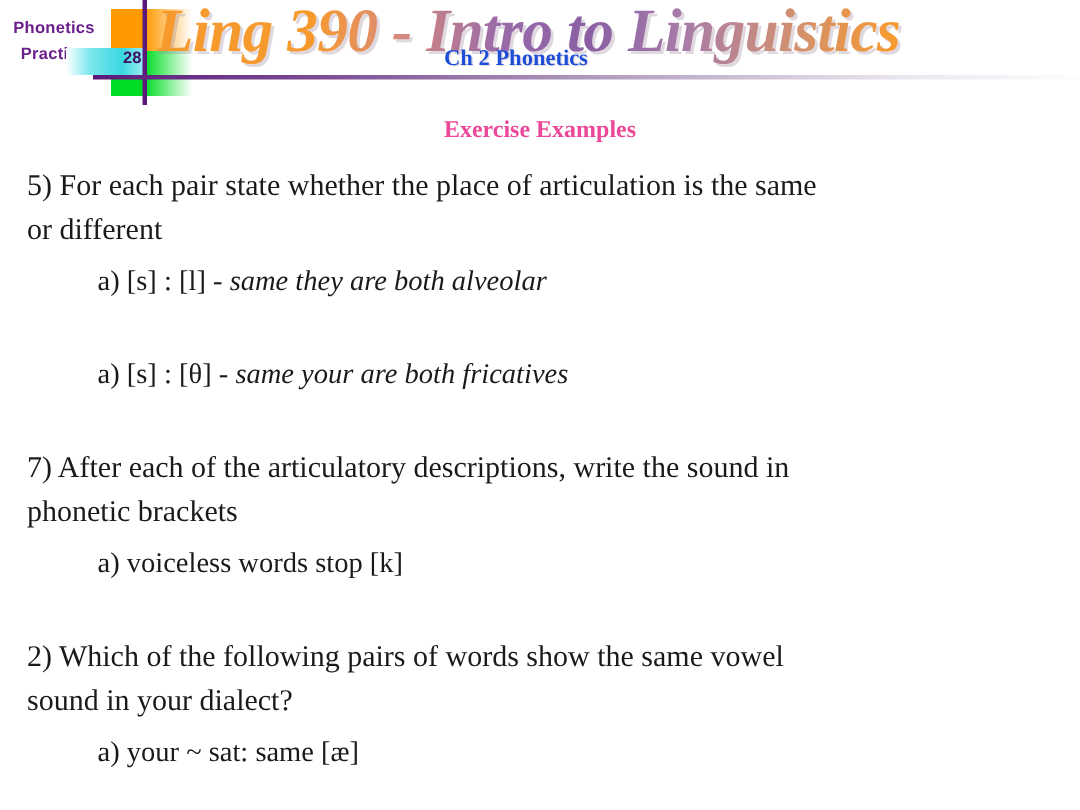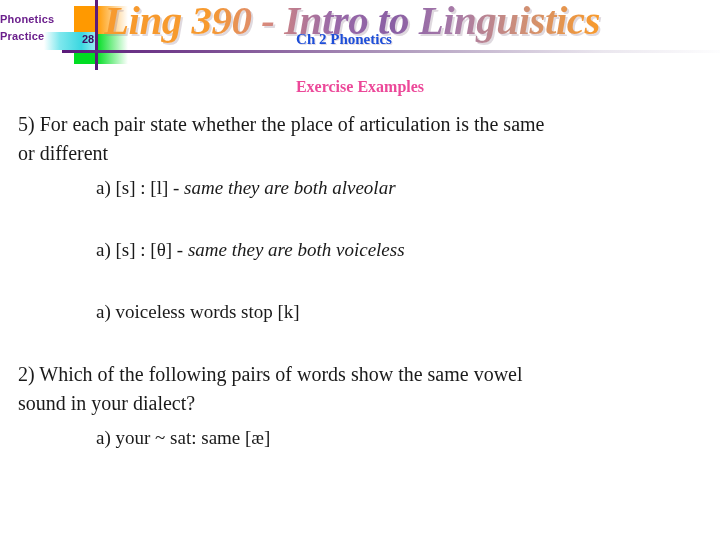--- a/index.html
+++ b/index.html
@@ -22,21 +22,21 @@
     width: 720px;
     height: 70px;
   }
 
   
   #kicker {
     position: absolute;
     left: 0;
     top: 11px;
     width: 72px;
-    text-align: left;
+    text-align: center;
     font-family: "Liberation Sans", sans-serif;
     font-weight: bold;
     font-size: 11px;
     line-height: 17px;
     color: #6b1f8c;
     letter-spacing: 0.2px;
   }
   #kicker .kline { display: block; white-space: nowrap; }
 
   
@@ -182,21 +182,21 @@
   .qtext {
     margin: 0;
     padding: 0 26px 0 18px;
     font-family: "Liberation Serif", serif;
     font-size: 20px;
     line-height: 29px;
     color: #1a1a1a;
   }
   .qanswer {
     margin: 6px 0 0 0;
-    padding-left: 96px;
+    padding-left: 65px;
     font-family: "Liberation Serif", serif;
     font-size: 19px;
     line-height: 28px;
     color: #1a1a1a;
   }
   .qanswer .it { font-style: italic; }
 </style>
 </head>
 <body>
 
@@ -222,22 +222,23 @@
 </div>
 
 <div id="exercise-heading">Exercise Examples</div>
 
 <div id="exercise-list">
     <div class="qblock">
       <p class="qtext">5) For each pair state whether the place of articulation is the same or different</p>
       <p class="qanswer"><span>a) [s] : [l] - </span><span class="it">same they are both alveolar</span></p>
     </div>
     <div class="qblock">
-      <p class="qanswer"><span>a) [s] : [θ] - </span><span class="it">same they are both voiceless</span></p>
-    </div>
-    <div class="qblock">
+      <p class="qanswer"><span>a) [s] : [θ] - </span><span class="it">same your are both fricatives</span></p>
+    </div>
+    <div class="qblock">
+      <p class="qtext">7) After each of the articulatory descriptions, write the sound in phonetic brackets</p>
       <p class="qanswer"><span>a) voiceless words stop [k]</span></p>
     </div>
     <div class="qblock">
       <p class="qtext">2) Which of the following pairs of words show the same vowel sound in your dialect?</p>
       <p class="qanswer"><span>a) your ~ sat:  same [æ]</span></p>
     </div>
   </div>
 
 </body></html>

